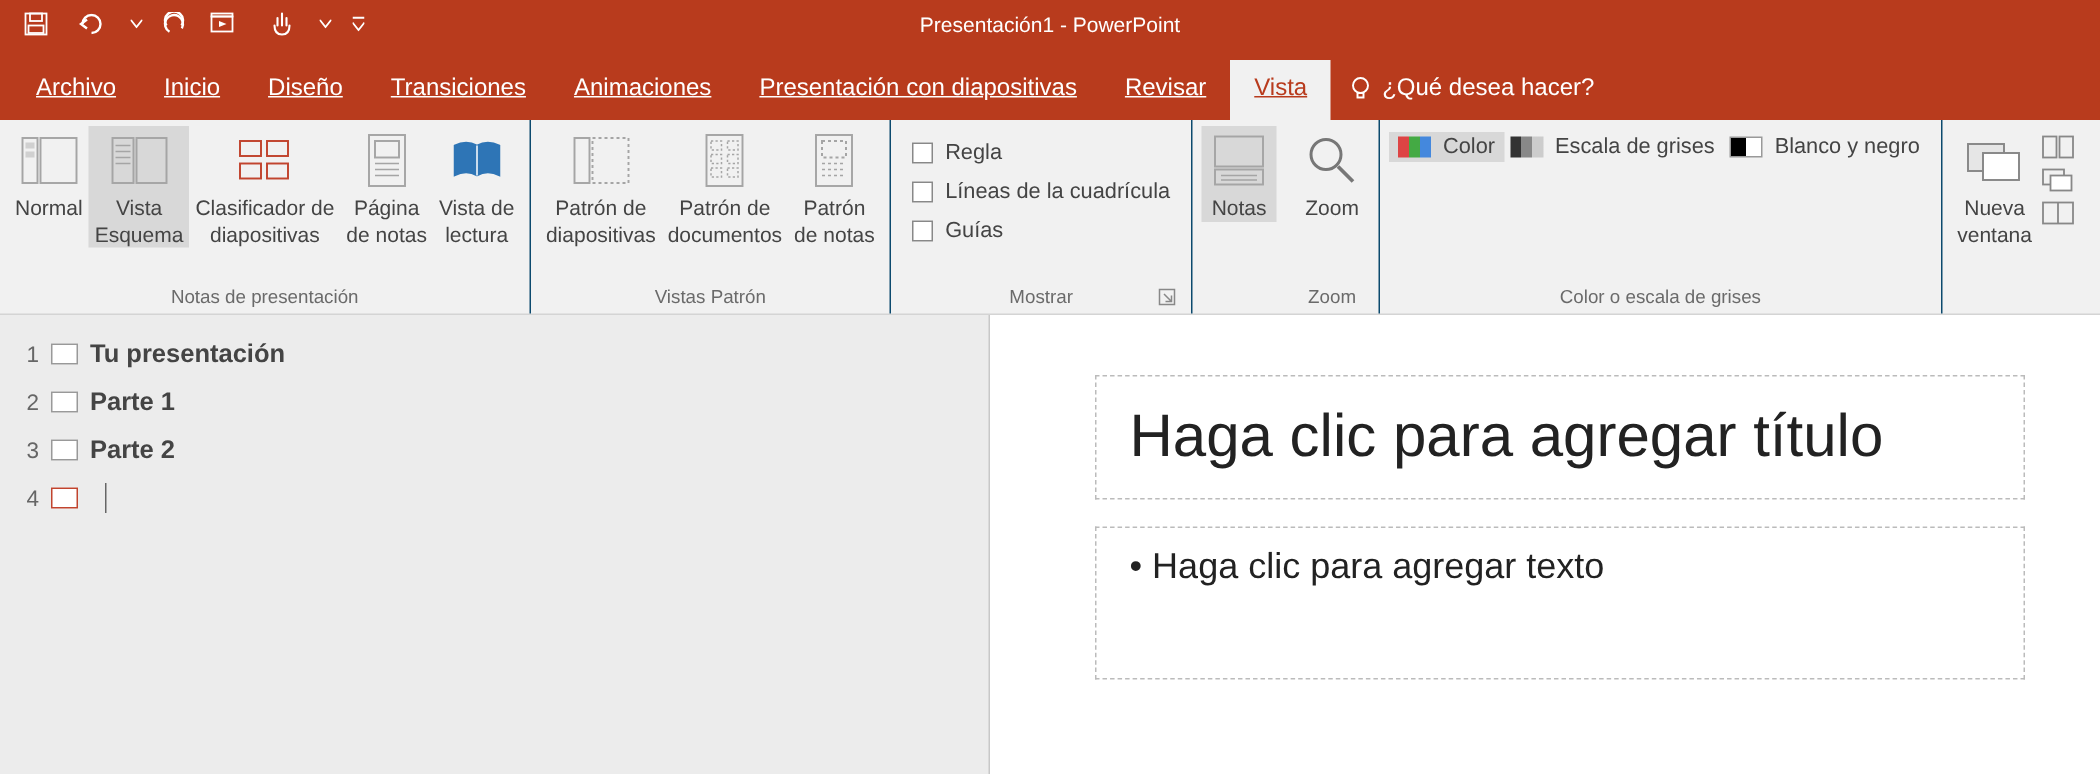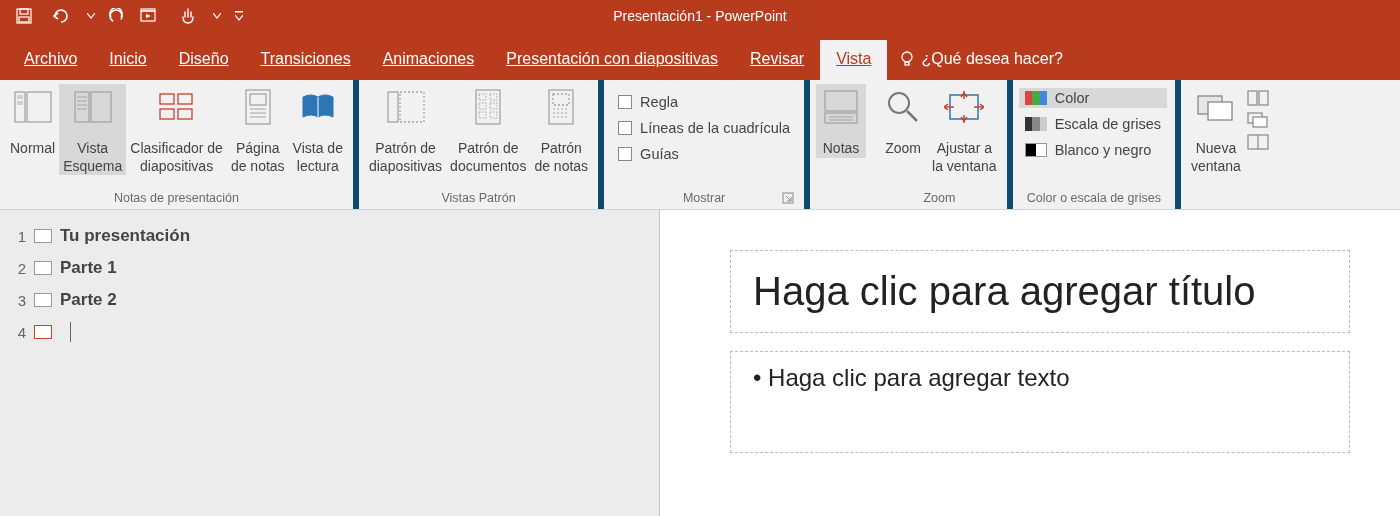--- a/index.html
+++ b/index.html
@@ -49,21 +49,21 @@
 
 .ribbon {
   background: #F1F1F1;
   border-bottom: 1px solid #d4d4d4;
   height: 130px;
   display: flex;
 }
 .ribbon-group {
   display: flex;
   flex-direction: column;
-  border-right: 6px solid #0c4a6e;
+  border-right: 1px solid #0c4a6e;
   padding: 4px 6px 0 6px;
   position: relative;
 }
 .ribbon-group-body {
   display: flex;
   align-items: flex-start;
   flex: 1;
 }
 .ribbon-group-label {
   font-size: 12.5px;
@@ -90,41 +90,41 @@
   text-align: center;
 }
 .big-btn.active { background: #d8d8d8; }
 .big-btn .icon-box {
   width: 42px;
   height: 42px;
   display: flex;
   align-items: center;
   justify-content: center;
 }
-.big-btn .lbl { font-size: 14px; color: #444; line-height: 1.25; margin-top: 12px; }
+.big-btn .lbl { font-size: 14px; color: #444; line-height: 1.25; margin-top: 2px; }
 
 .check-stack {
   display: flex;
   flex-direction: column;
   gap: 10px;
   padding: 10px 8px 0 8px;
 }
 .check-item {
   display: flex;
   align-items: center;
   gap: 8px;
   font-size: 14.5px;
   color: #444;
   cursor: pointer;
 }
 .chk { width: 14px; height: 14px; border: 1px solid #888; background: #fff; }
 
 .color-stack {
   display: flex;
-  flex-direction: column;
+  flex-direction: row;
   gap: 10px;
   padding: 6px 8px 0 6px;
 }
 .color-item {
   display: flex;
   align-items: center;
   gap: 8px;
   font-size: 14.5px;
   color: #444;
   cursor: pointer;
@@ -406,30 +406,20 @@
     <div class="ribbon-group-body">
       <div class="big-btn">
         <div class="icon-box">
           <svg width="36" height="36" viewBox="0 0 36 36">
               <circle cx="14" cy="14" r="10" fill="none" stroke="#777" stroke-width="2"></circle>
               <line x1="22" y1="22" x2="32" y2="32" stroke="#777" stroke-width="2.5"></line>
             </svg>
         </div>
         <div class="lbl">Zoom</div>
       </div>
-      <div class="big-btn">
-        <div class="icon-box">
-          <svg width="40" height="32" viewBox="0 0 40 32">
-              <rect x="6" y="4" width="28" height="24" fill="none" stroke="#2E75B6" stroke-width="1.5"></rect>
-              <path d="M20 0 L20 8 M20 24 L20 32 M0 16 L10 16 M30 16 L40 16" stroke="#C1442E" stroke-width="1.5"></path>
-              <path d="M17 6 L20 2 L23 6 M17 26 L20 30 L23 26 M4 13 L0 16 L4 19 M36 13 L40 16 L36 19" fill="none" stroke="#C1442E" stroke-width="1.5"></path>
-            </svg>
-        </div>
-        <div class="lbl"><span>Ajustar a</span><br><span>la ventana</span></div>
-      </div>
     </div>
     <div class="ribbon-group-label">Zoom</div>
   </div>
 
   <div class="ribbon-group">
     <div class="ribbon-group-body">
       <div class="color-stack">
         <div class="color-item sel">
           <span class="swatch" style="background:linear-gradient(90deg,#d44 0 33%,#4a4 33% 66%,#48d 66% 100%)"></span>
           <span>Color</span>

